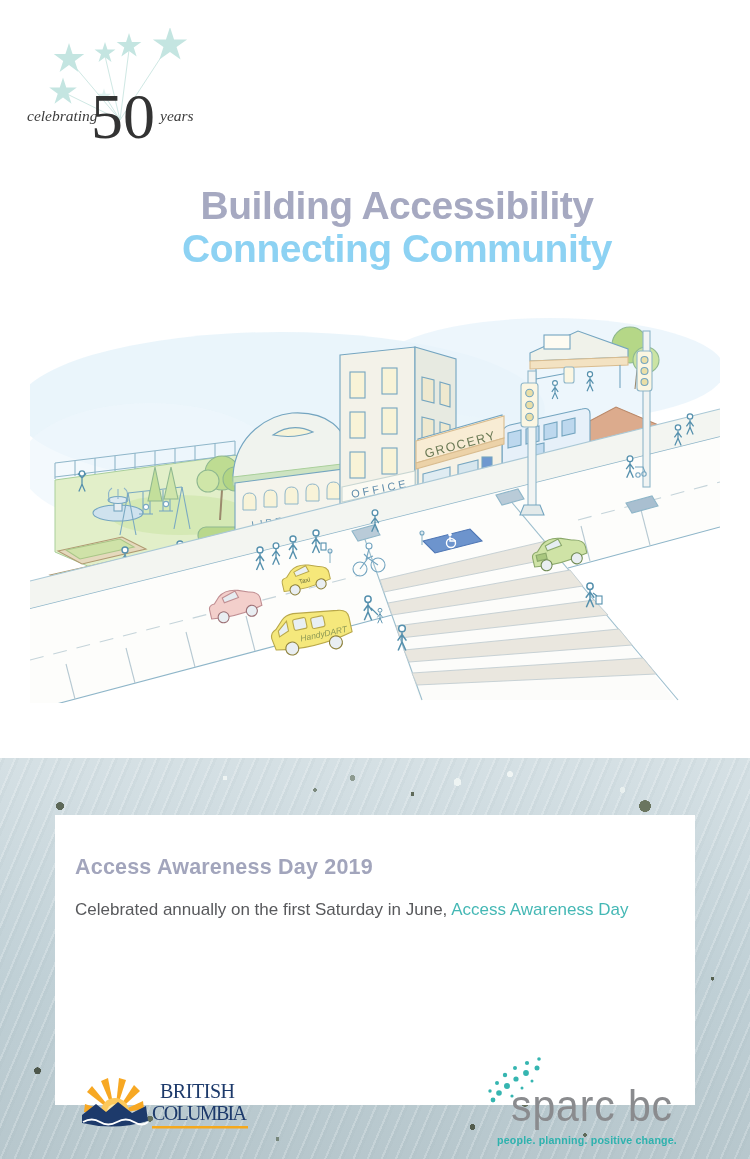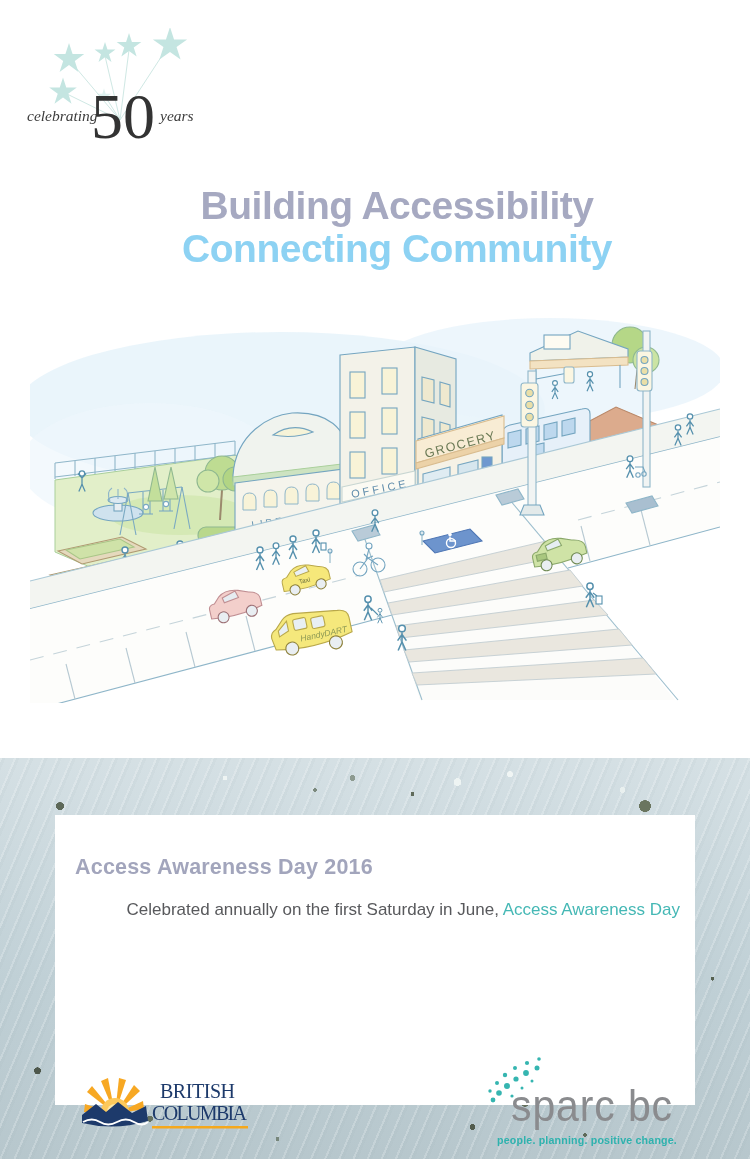--- a/index.html
+++ b/index.html
@@ -39,21 +39,21 @@
       radial-gradient(circle 3px at 83% 8%, #e9f0ef 96%, transparent),
       radial-gradient(circle 2.5px at 30% 5%, #eef4f3 96%, transparent),
       radial-gradient(circle 3px at 12% 88%, #e6eeec 96%, transparent),
       repeating-linear-gradient(113deg, rgba(255,255,255,0.20) 0 2px, rgba(150,168,172,0.07) 2px 5px, transparent 5px 13px),
       linear-gradient(180deg, rgba(255,255,255,0.30), rgba(165,182,187,0.10) 55%, rgba(120,136,140,0.16));
   }
   .card{position:absolute;left:55px;top:57px;width:640px;height:290px;background:#ffffff;}
   .card h2{position:absolute;left:20px;top:40px;margin:0;font-size:21.5px;letter-spacing:0.2px;
            color:var(--heading);}
   .card .para{position:absolute;left:20px;top:83px;width:605px;font-size:17px;line-height:23.5px;
-           color:var(--body_text);text-align:right;}
+           color:var(--body_text);}
   .card .para .teal{color:var(--highlight_teal);}
   .bc-logo{position:absolute;left:25px;top:252px;width:175px;height:78px;}
   .sparc-logo{position:absolute;left:430px;top:240px;width:205px;height:95px;}
 </style>
 </head>
 <body>
 
 <div class="poster">
 
   <svg class="anniv" viewBox="0 0 185 118">
@@ -395,21 +395,21 @@
       <use href="#pp" transform="translate(660,115) scale(0.9)"></use>
       <line x1="300" y1="238" x2="300" y2="248" stroke="#8fb6c9"></line>
         <circle cx="300" cy="236" r="2" fill="#dce8ee"></circle>
       <line x1="392" y1="220" x2="392" y2="230" stroke="#8fb6c9"></line>
         <circle cx="392" cy="218" r="2" fill="#dce8ee"></circle>
     </g>
   </svg>
 
   <div class="bottom">
     <div class="card">
-      <h2>Access Awareness Day 2016</h2>
+      <h2>Access Awareness Day 2019</h2>
       <div class="para">
         <div>
           <span>Celebrated annually on the first Saturday in June,</span>
           <span class="teal">Access Awareness Day</span>
         </div>
       </div>
 
       <svg class="bc-logo" viewBox="0 0 175 78">
         <g>
           <g fill="#f7a823">

